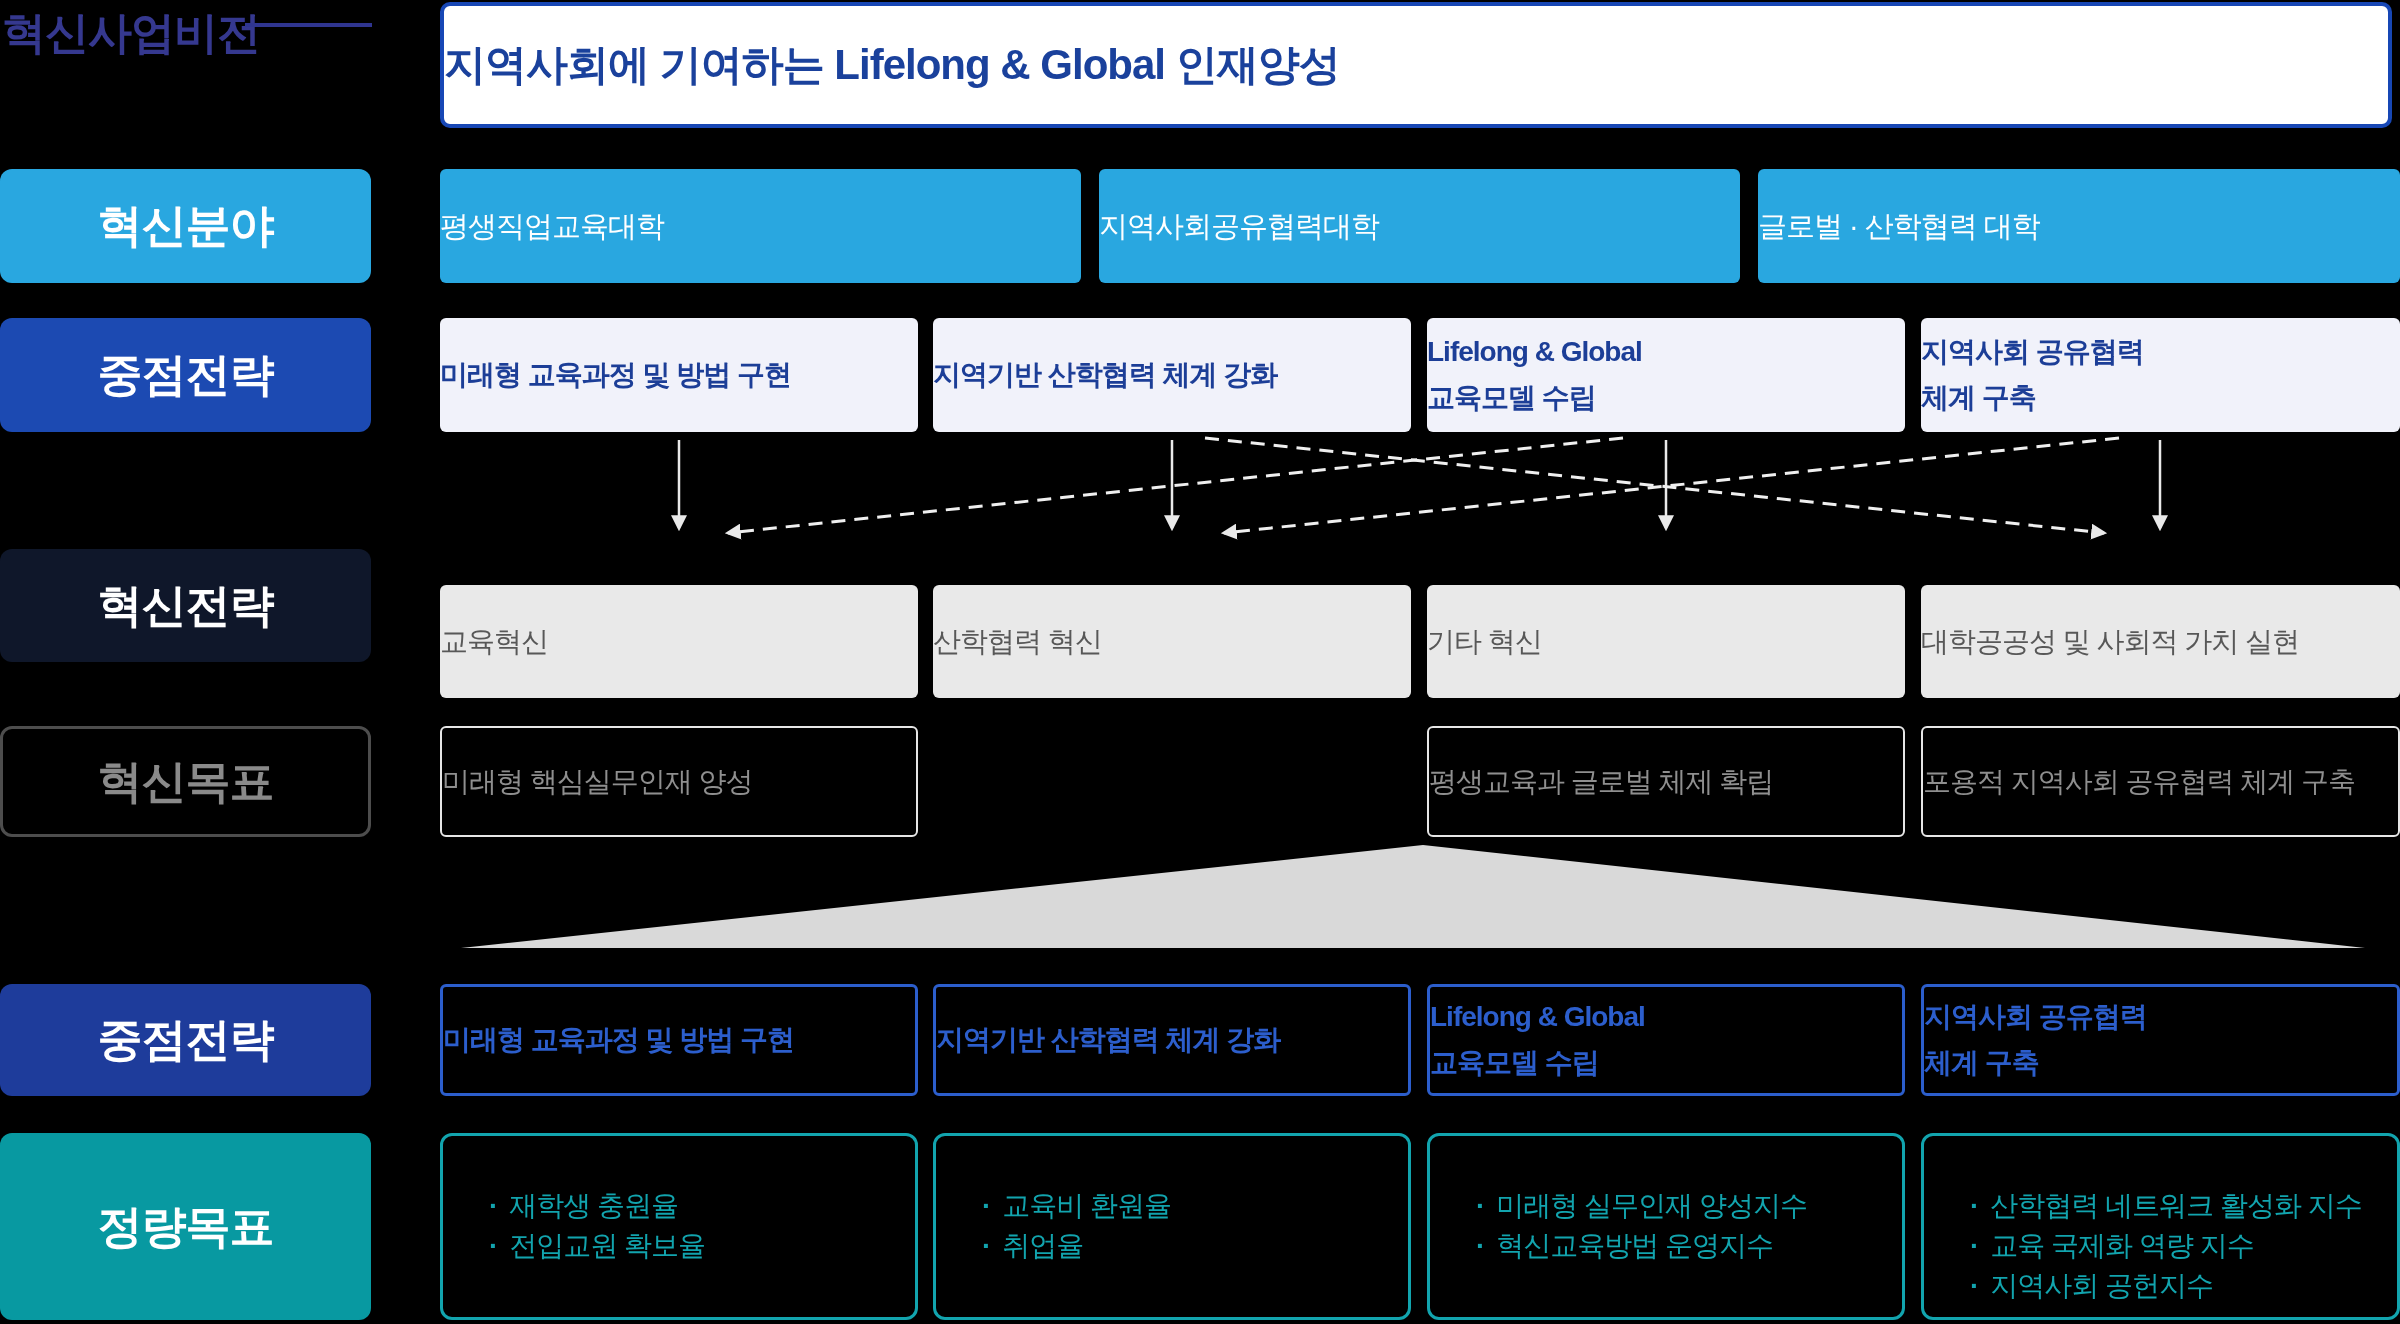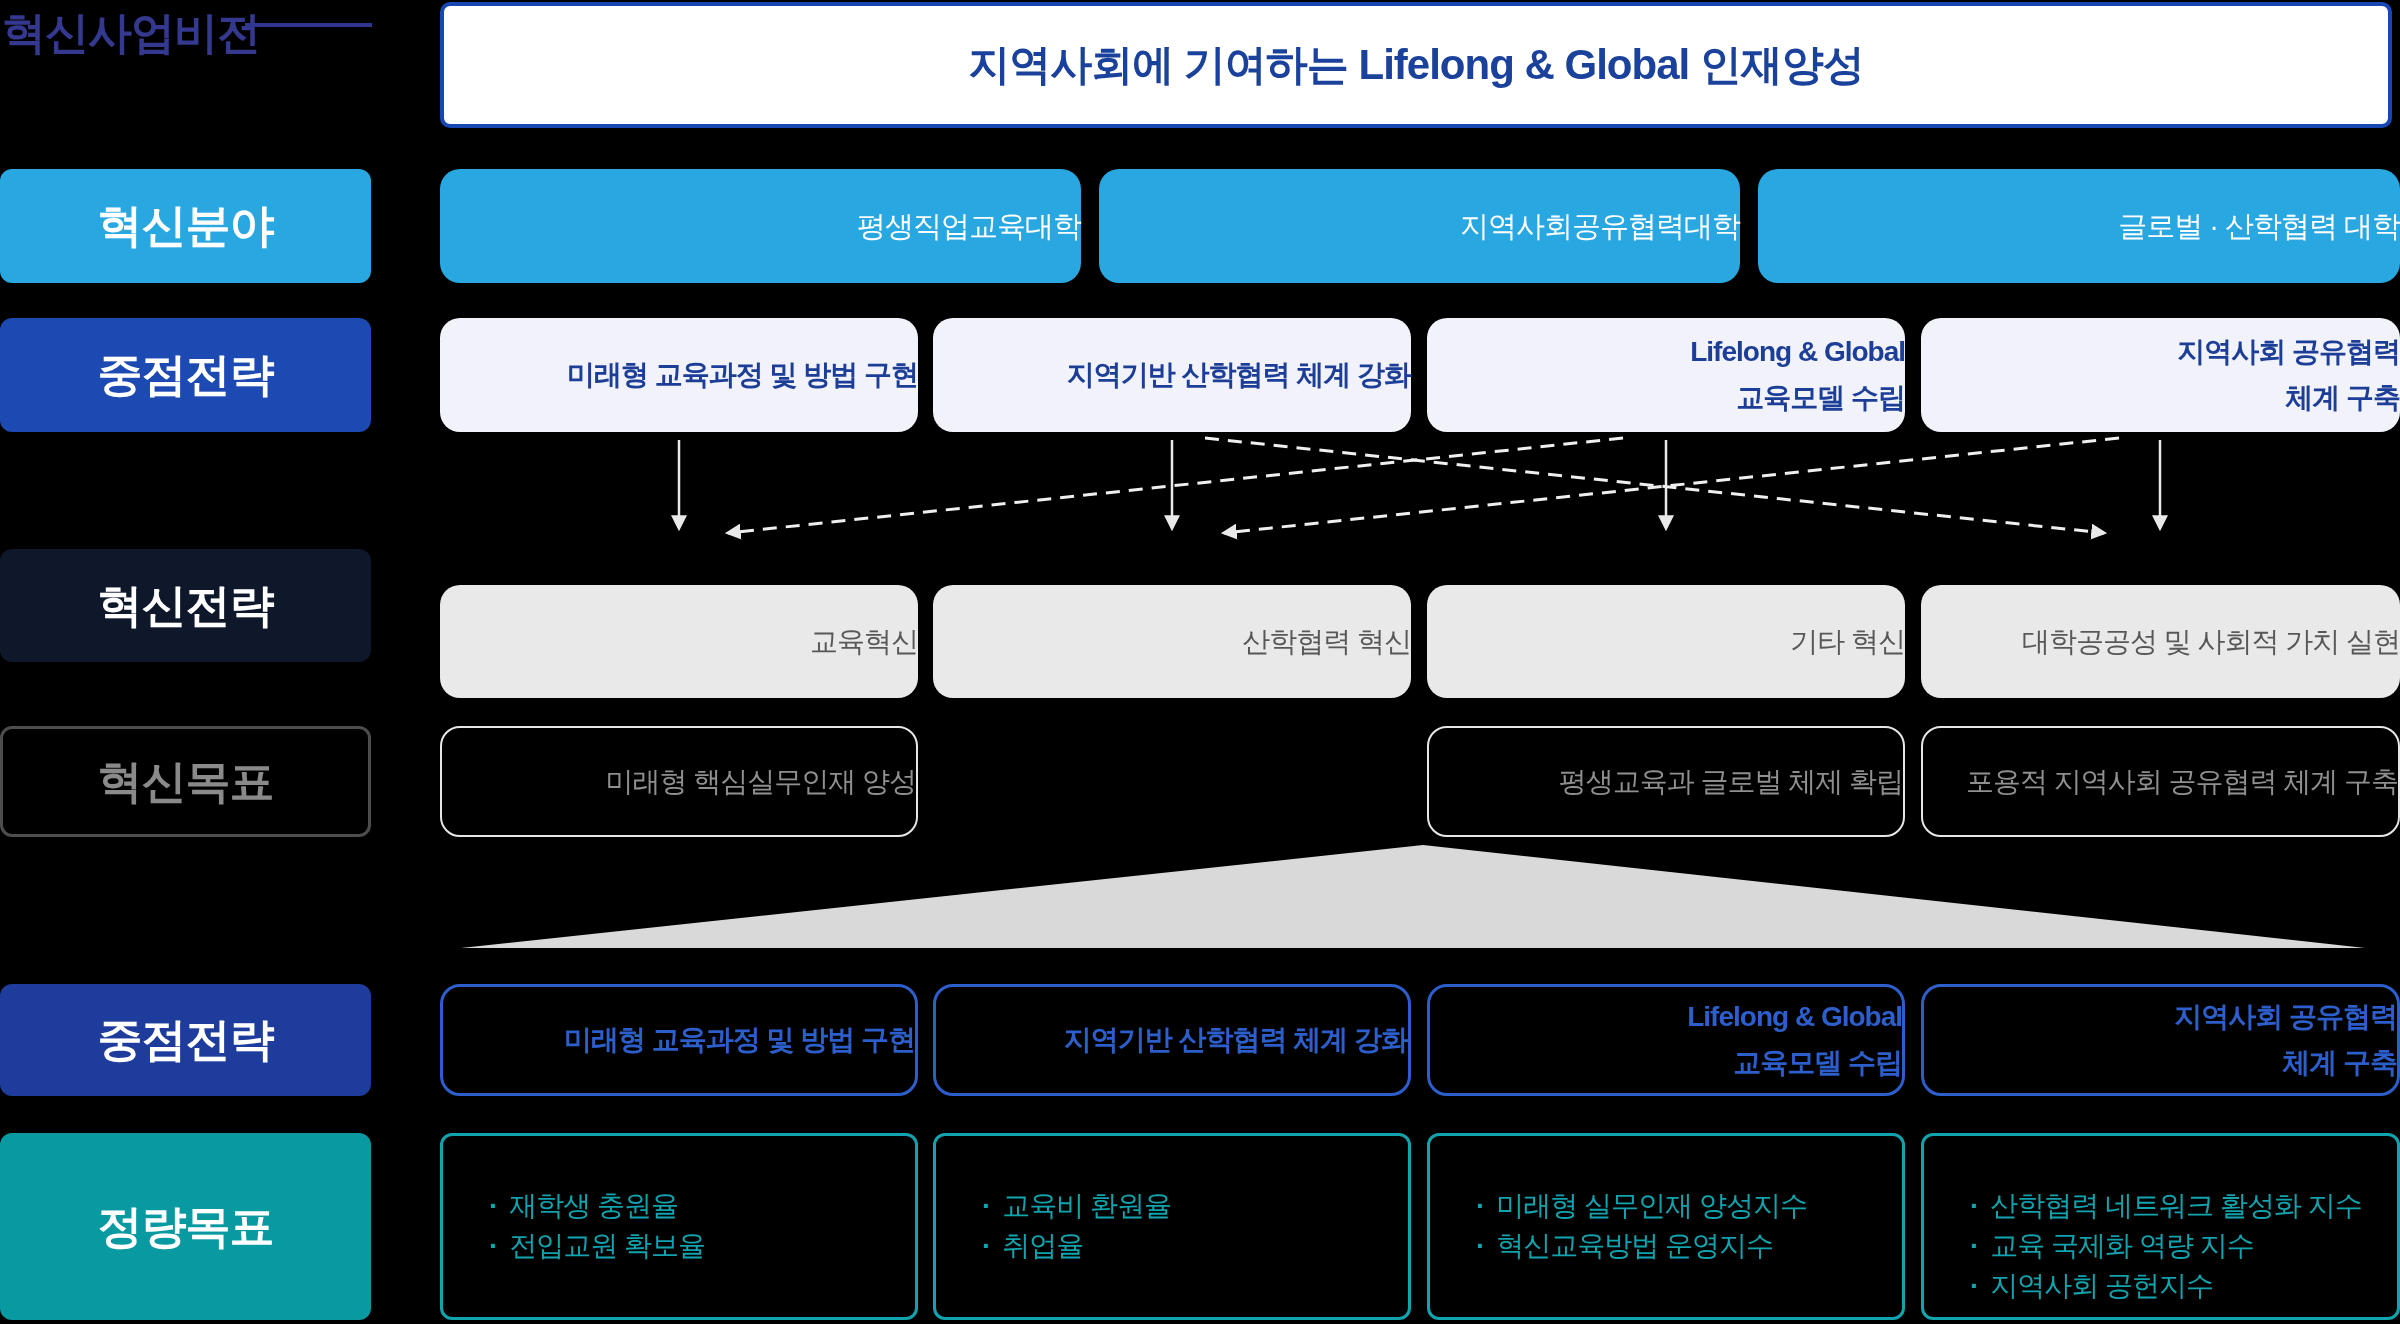--- a/index.html
+++ b/index.html
@@ -6,36 +6,36 @@
   #canvas{
     position:relative;width:2400px;height:1324px;background:#000;
     font-family:"Liberation Sans","DejaVu Sans",sans-serif;overflow:hidden;
   }
   .abs{position:absolute;box-sizing:border-box;}
   
   .page-title{left:2px;top:4px;font-size:44px;font-weight:800;color:#35388F;letter-spacing:-1px;}
   .title-line{left:245px;top:23px;width:127px;height:4px;background:#2F3590;}
   .banner{
     left:440px;top:2px;width:1952px;height:126px;background:#FFFFFF;
-    border:4px solid #1747B5;border-radius:10px;display:flex;align-items:center;justify-content:center;
+    border:4px solid #1747B5;border-radius:10px;display:flex;align-items:center;justify-content:flex-start;
     font-size:42px;font-weight:800;color:#1A419C;letter-spacing:-1px;
   }
   
   .rA{top:169px;height:114px}
   .rB{top:318px;height:114px}
   .rC{top:549px;height:113px}
   .rD{top:726px;height:111px}
   .rE{top:984px;height:112px}
   .rF{top:1133px;height:187px}
   
   .lab{left:0;width:371px;border-radius:12px;display:flex;align-items:center;justify-content:center;
        font-size:45px;font-weight:700;color:#fff;letter-spacing:-1px;}
   .t0{left:440px;width:641px}.t1{left:1099px;width:641px}.t2{left:1758px;width:642px}
   .c0{left:440px;width:478px}.c1{left:933px;width:478px}.c2{left:1427px;width:478px}.c3{left:1921px;width:479px}
-  .box{border-radius:20px;display:flex;flex-direction:column;align-items:flex-end;justify-content:center;
+  .box{border-radius:6px;display:flex;flex-direction:column;align-items:flex-start;justify-content:center;
        font-size:28px;letter-spacing:-1px;text-align:center;line-height:46px;}
   
   .lab-blue{background:#29A7E0;}
   .lab-royal{background:#1C4AB2;}
   .lab-gray{background:#0f172a;}
   .lab-outline{background:transparent;border:3px solid #4D4D4D;color:#8A8A8A;}
   .lab-navy{background:#1E3C9B;}
   .lab-teal{background:#0899A1;}
   .box-blue{background:#29A7E0;color:#FFFFFF;font-size:29px;font-weight:500;}
   .box-lav{background:#F1F2FA;color:#1C3E97;font-weight:600;}

